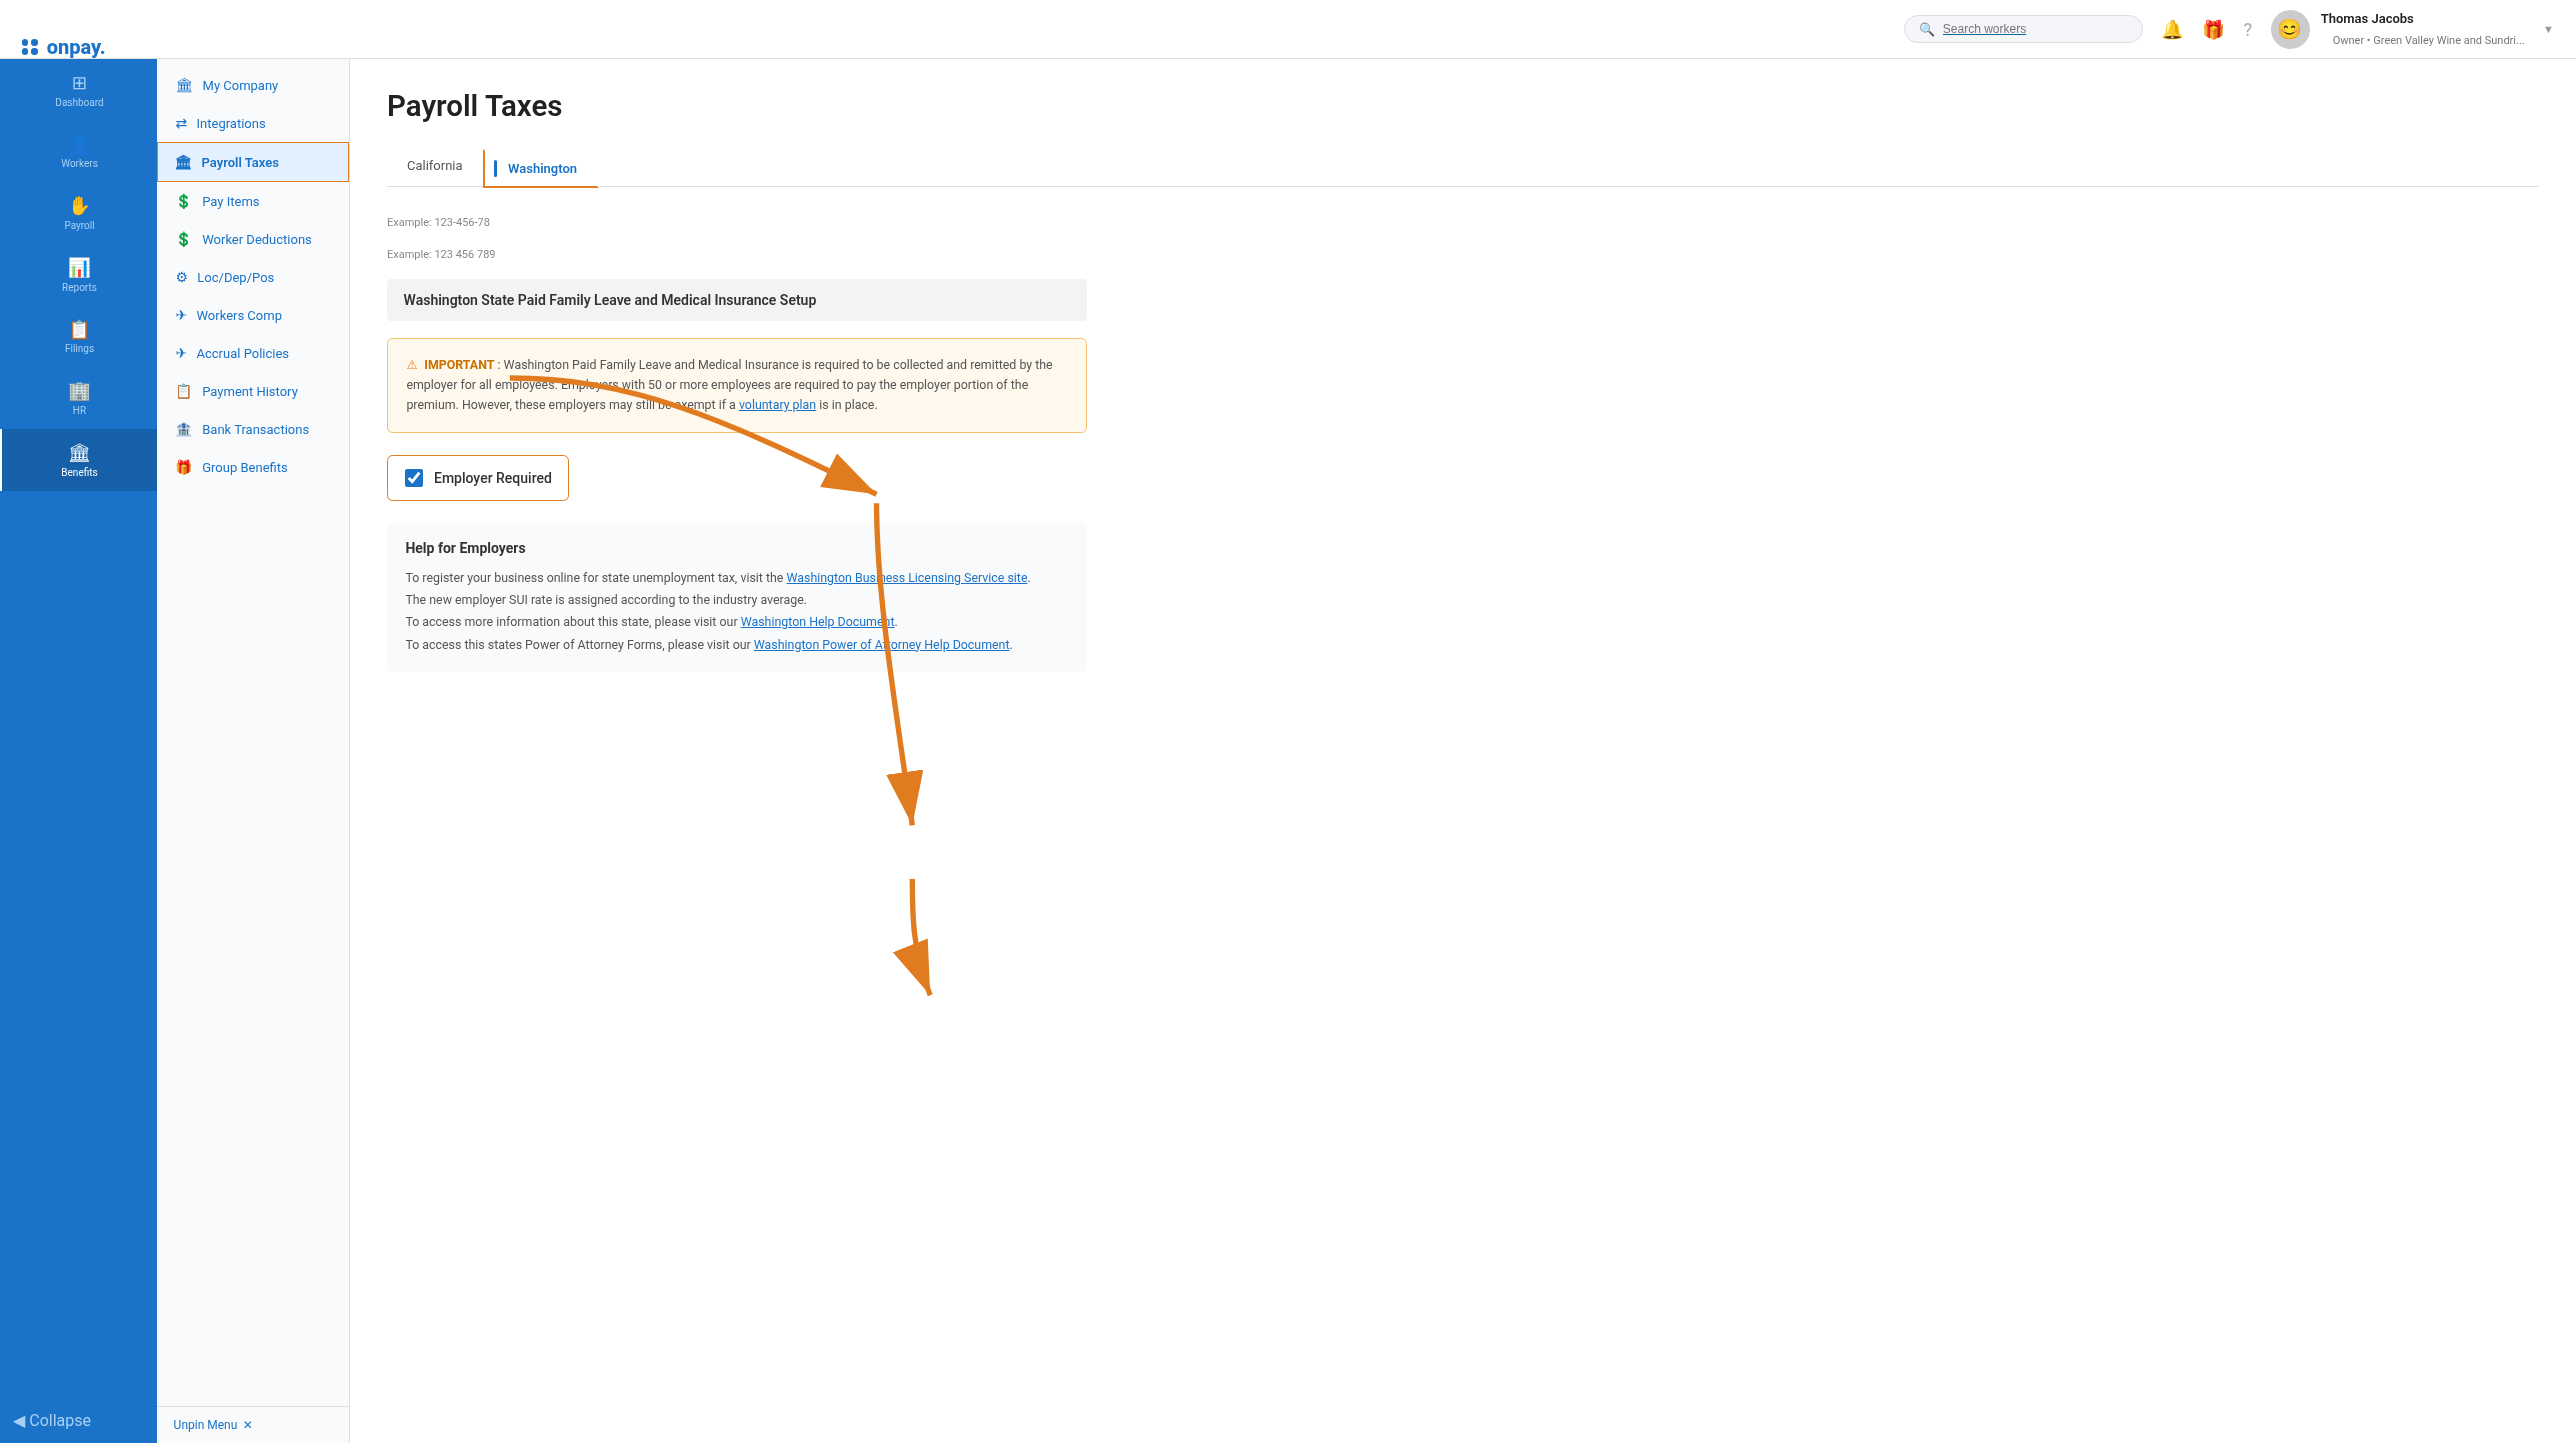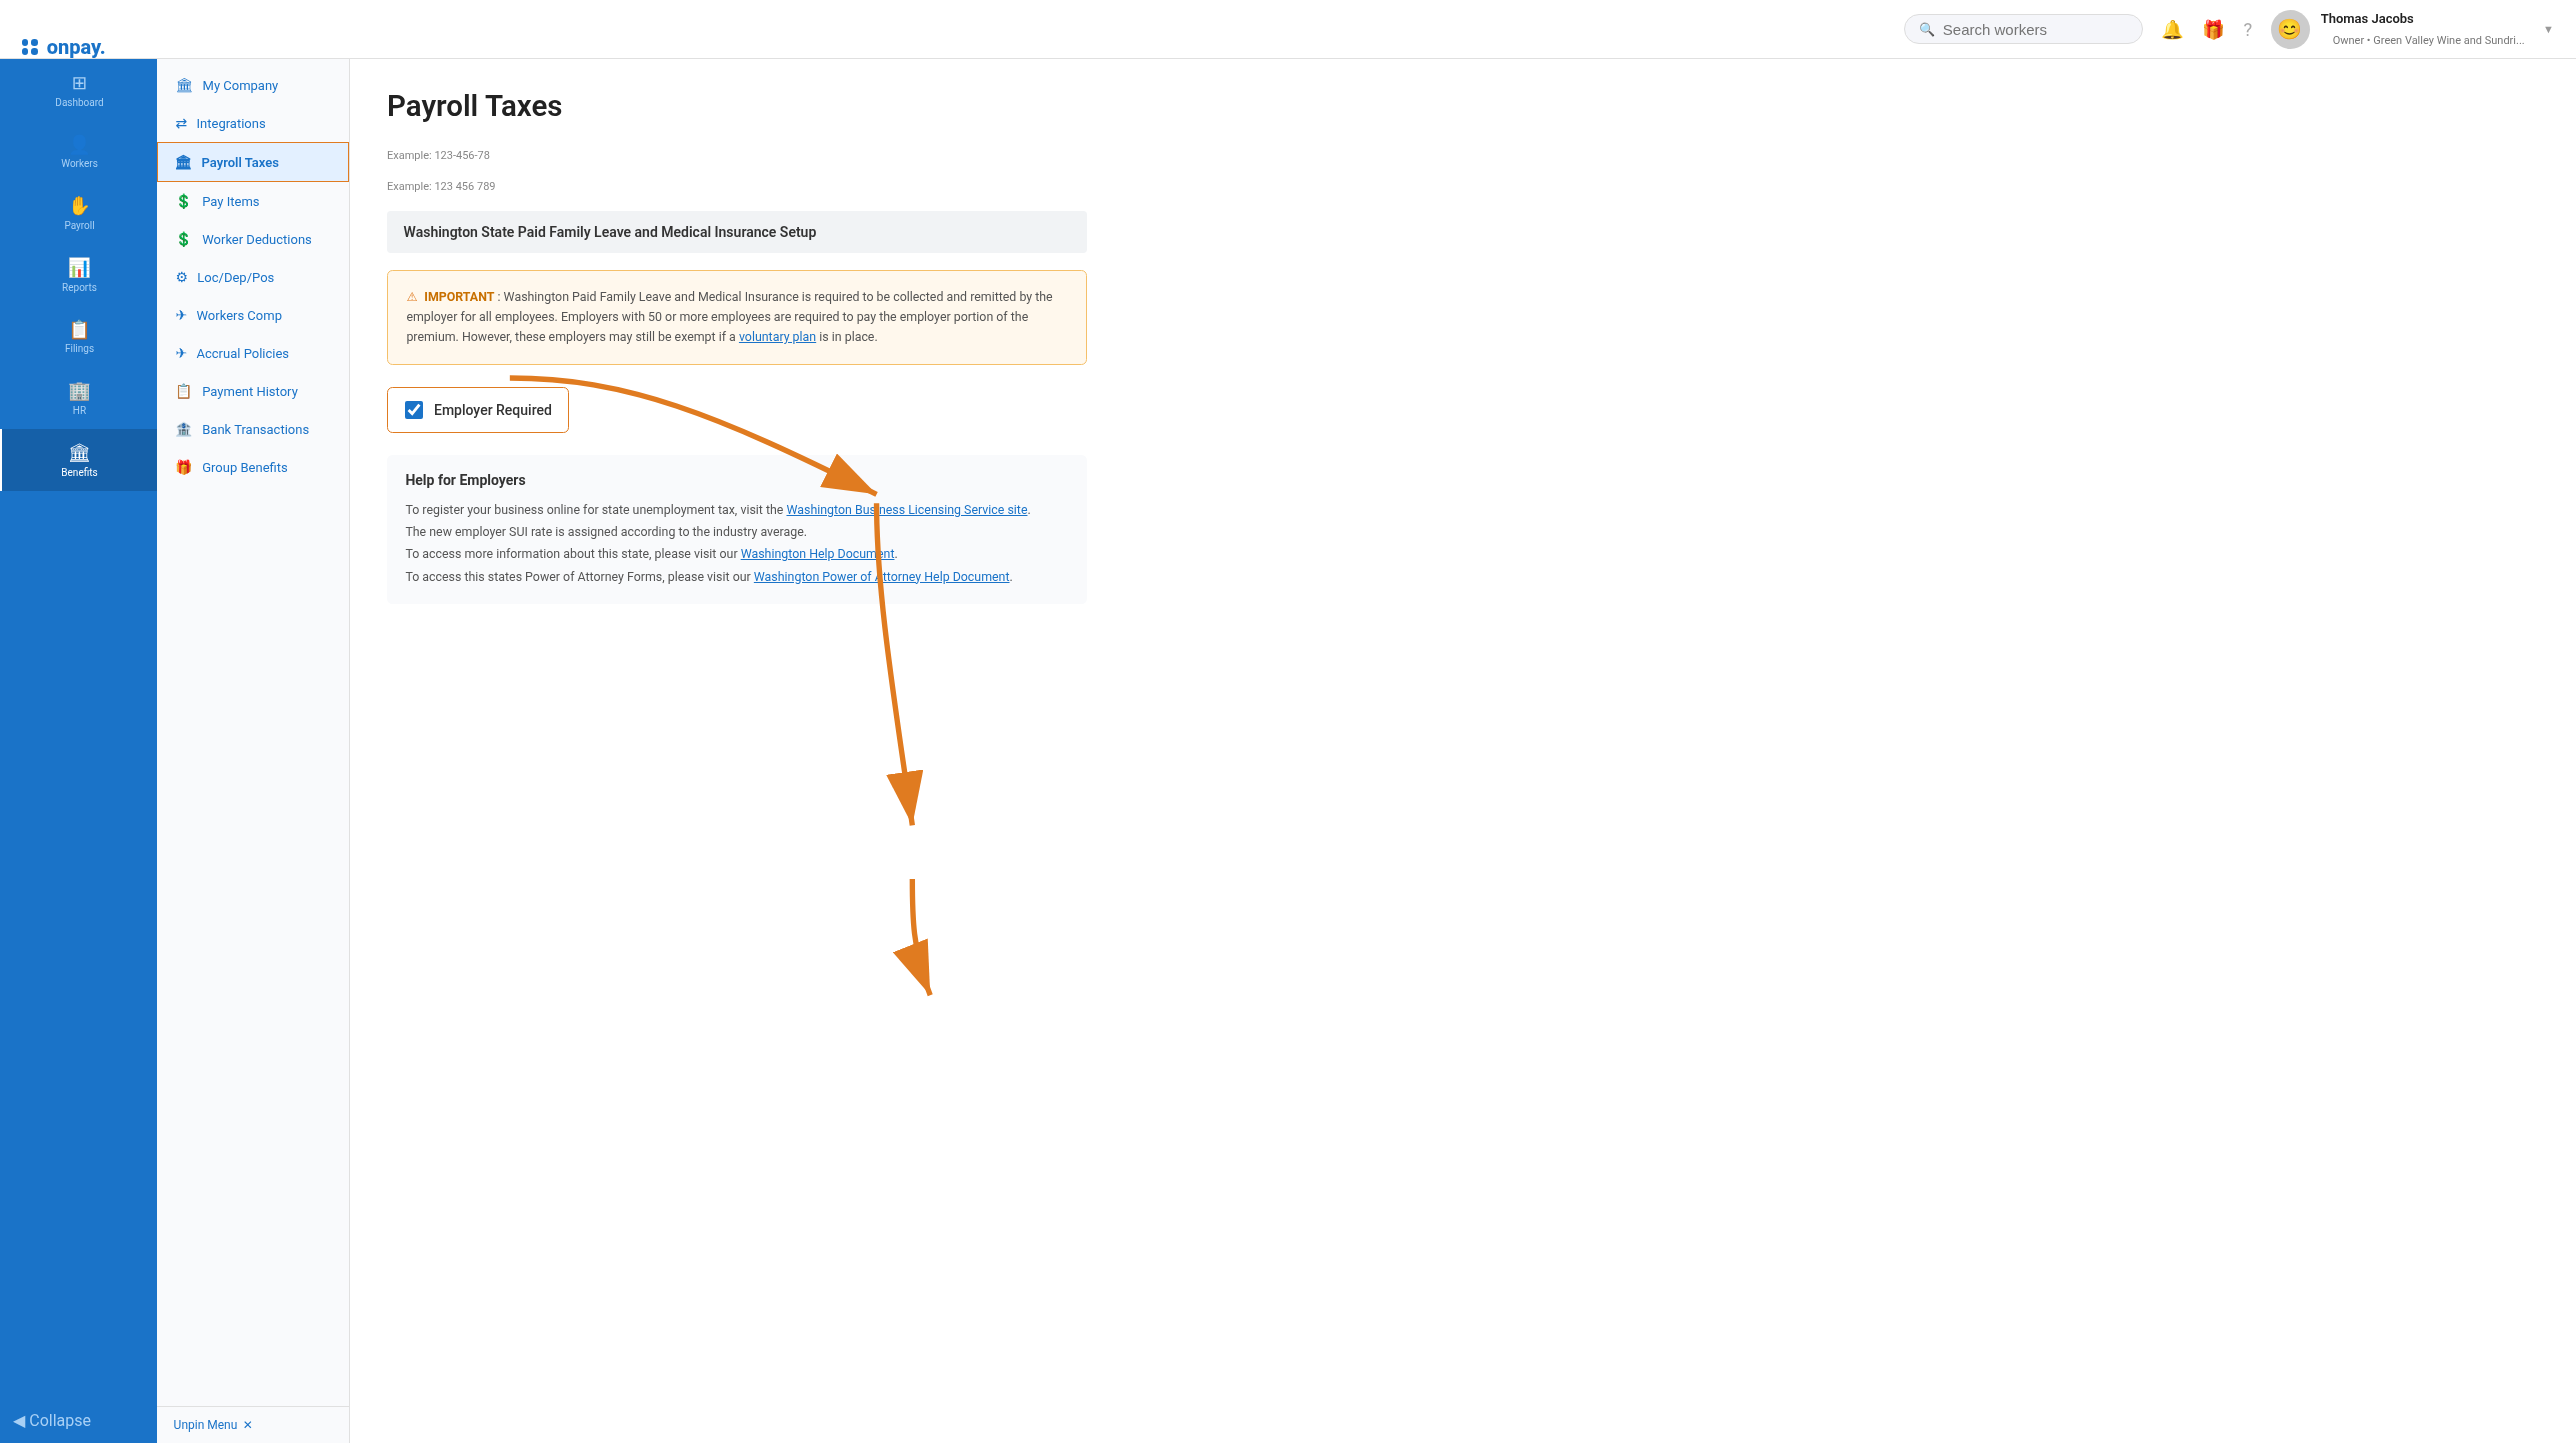--- a/index.html
+++ b/index.html
@@ -6,21 +6,21 @@
     body { font-family: -apple-system, BlinkMacSystemFont, 'Segoe UI', Roboto, sans-serif; background: #f5f6fa; display: flex; flex-direction: column; height: 100vh; overflow: hidden; }
 
     
     .topnav {
       display: flex; align-items: center; background: #fff; height: 59px; padding: 0 22px; border-bottom: 0.9px solid #e0e0e0; z-index: 100; flex-shrink: 0;
     }
     .logo { display: flex; align-items: center; gap: 5.5px; font-weight: 800; font-size: 20px; color: #1a73c8; margin-right: auto; margin-top: 36px; }
     .logo-dots { display: grid; grid-template-columns: 1fr 1fr; gap: 2.8px; margin-right: 3.7px; }
     .logo-dot { width: 6.4px; height: 6.4px; background: #1a73c8; border-radius: 50%; }
     .search-bar { display: flex; align-items: center; background: #f5f6fa; border: 0.9px solid #ddd; border-radius: 18.4px; padding: 5.5px 14.7px; gap: 7.4px; width: 239px; }
-    .search-bar input { border: none; background: transparent; outline: none; font-size: 15px; color: #0369a1; width: 100%; }
+    .search-bar input { border: none; background: transparent; outline: none; font-size: 12px; color: #0369a1; width: 100%; text-decoration: underline; }
     .topnav-icons { display: flex; align-items: center; gap: 18.4px; margin-left: 18.4px; margin-right: 18.4px; }
     .topnav-icon { color: #aaa; font-size: 18.4px; cursor: pointer; }
     .user-area { display: flex; align-items: center; gap: 11px; cursor: pointer; }
     .avatar { width: 39px; height: 39px; border-radius: 50%; background: #ccc; overflow: hidden; display: flex; align-items: center; justify-content: center; font-size: 16.6px; }
     .user-info { display: flex; flex-direction: column; gap: 8px; }
     .user-name { font-weight: 600; font-size: 13px; color: #222; }
     .user-role { font-size: 11px; color: #777; margin-left: 12px; }
     .chevron { color: #999; font-size: 11px; margin-left: 7.4px; }
 
     
@@ -200,20 +200,29 @@
     </div>
     <div class="submenu-unpin">
       <span>Unpin Menu</span>
       <span>✕</span>
     </div>
   </nav>
 
   <main class="main">
     <h1 class="page-title">Payroll Taxes</h1>
 
+    <div class="state-tabs">
+      <div class="state-tab">
+        <span>California</span>
+      </div>
+      <div class="state-tab active" style="border-bottom: 2.8px solid #e07b20; border-left: 2.8px solid #e07b20; border-right: 2.8px solid transparent; border-top: 2.8px solid transparent; padding-left: 9.2px;">
+        <span style="display:inline-block; width: 3.7px; height: 16.6px; background: #1a73c8; border-radius: 1.8px; margin-right: 7.4px; vertical-align: middle;"></span>
+        <span style="vertical-align: middle;">Washington</span>
+      </div>
+    </div>
 
     <div class="form-section">
       <div class="form-group">
         <div class="form-hint">Example: 123-456-78</div>
       </div>
 
       <div class="form-group">
         <div class="form-hint">Example: 123 456 789</div>
       </div>
 

